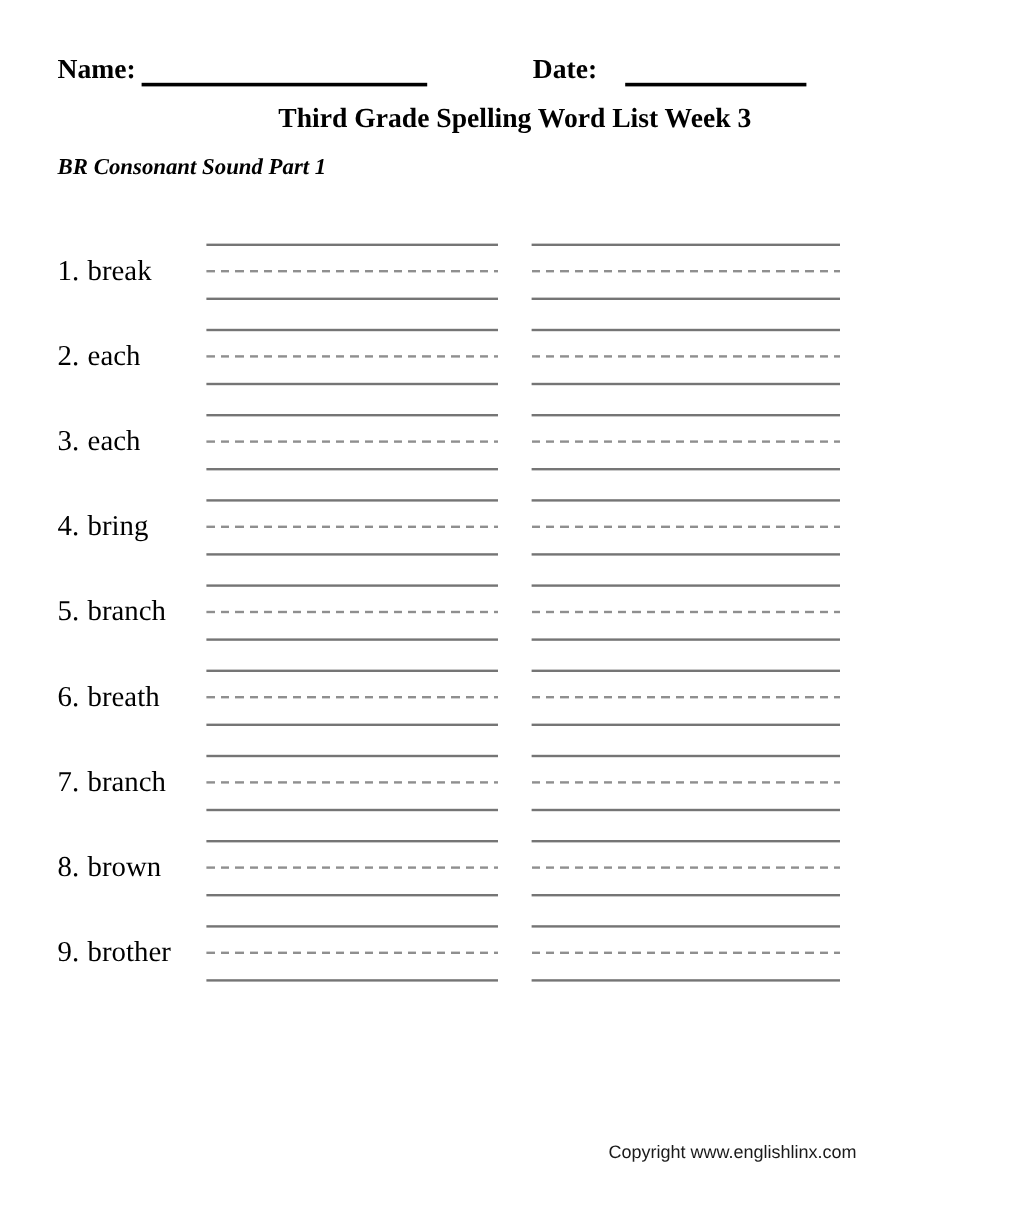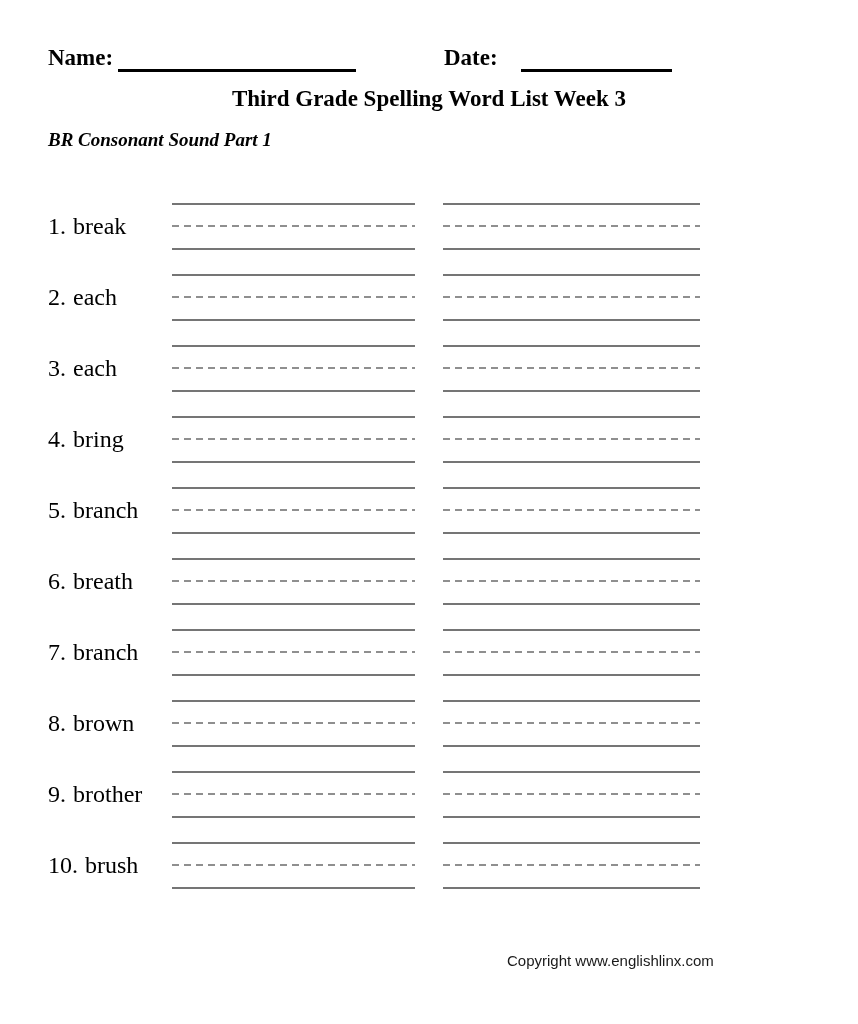--- a/index.html
+++ b/index.html
@@ -276,32 +276,16 @@
       <div class="ln ln-mid"></div>
       <div class="ln ln-bot"></div>
     </div>
     <div class="line-set col2">
       <div class="ln ln-top"></div>
       <div class="ln ln-mid"></div>
       <div class="ln ln-bot"></div>
     </div>
   </div>
 
-  <div class="word-row">
-    <div class="word-label">
-      <span class="num">10.</span>
-          <span class="word">brush</span>
-    </div>
-    <div class="line-set col1">
-      <div class="ln ln-top"></div>
-      <div class="ln ln-mid"></div>
-      <div class="ln ln-bot"></div>
-    </div>
-    <div class="line-set col2">
-      <div class="ln ln-top"></div>
-      <div class="ln ln-mid"></div>
-      <div class="ln ln-bot"></div>
-    </div>
-  </div>
 </div>
 
   <div id="footer">Copyright www.englishlinx.com</div>
 </div>
 
 </body></html>

